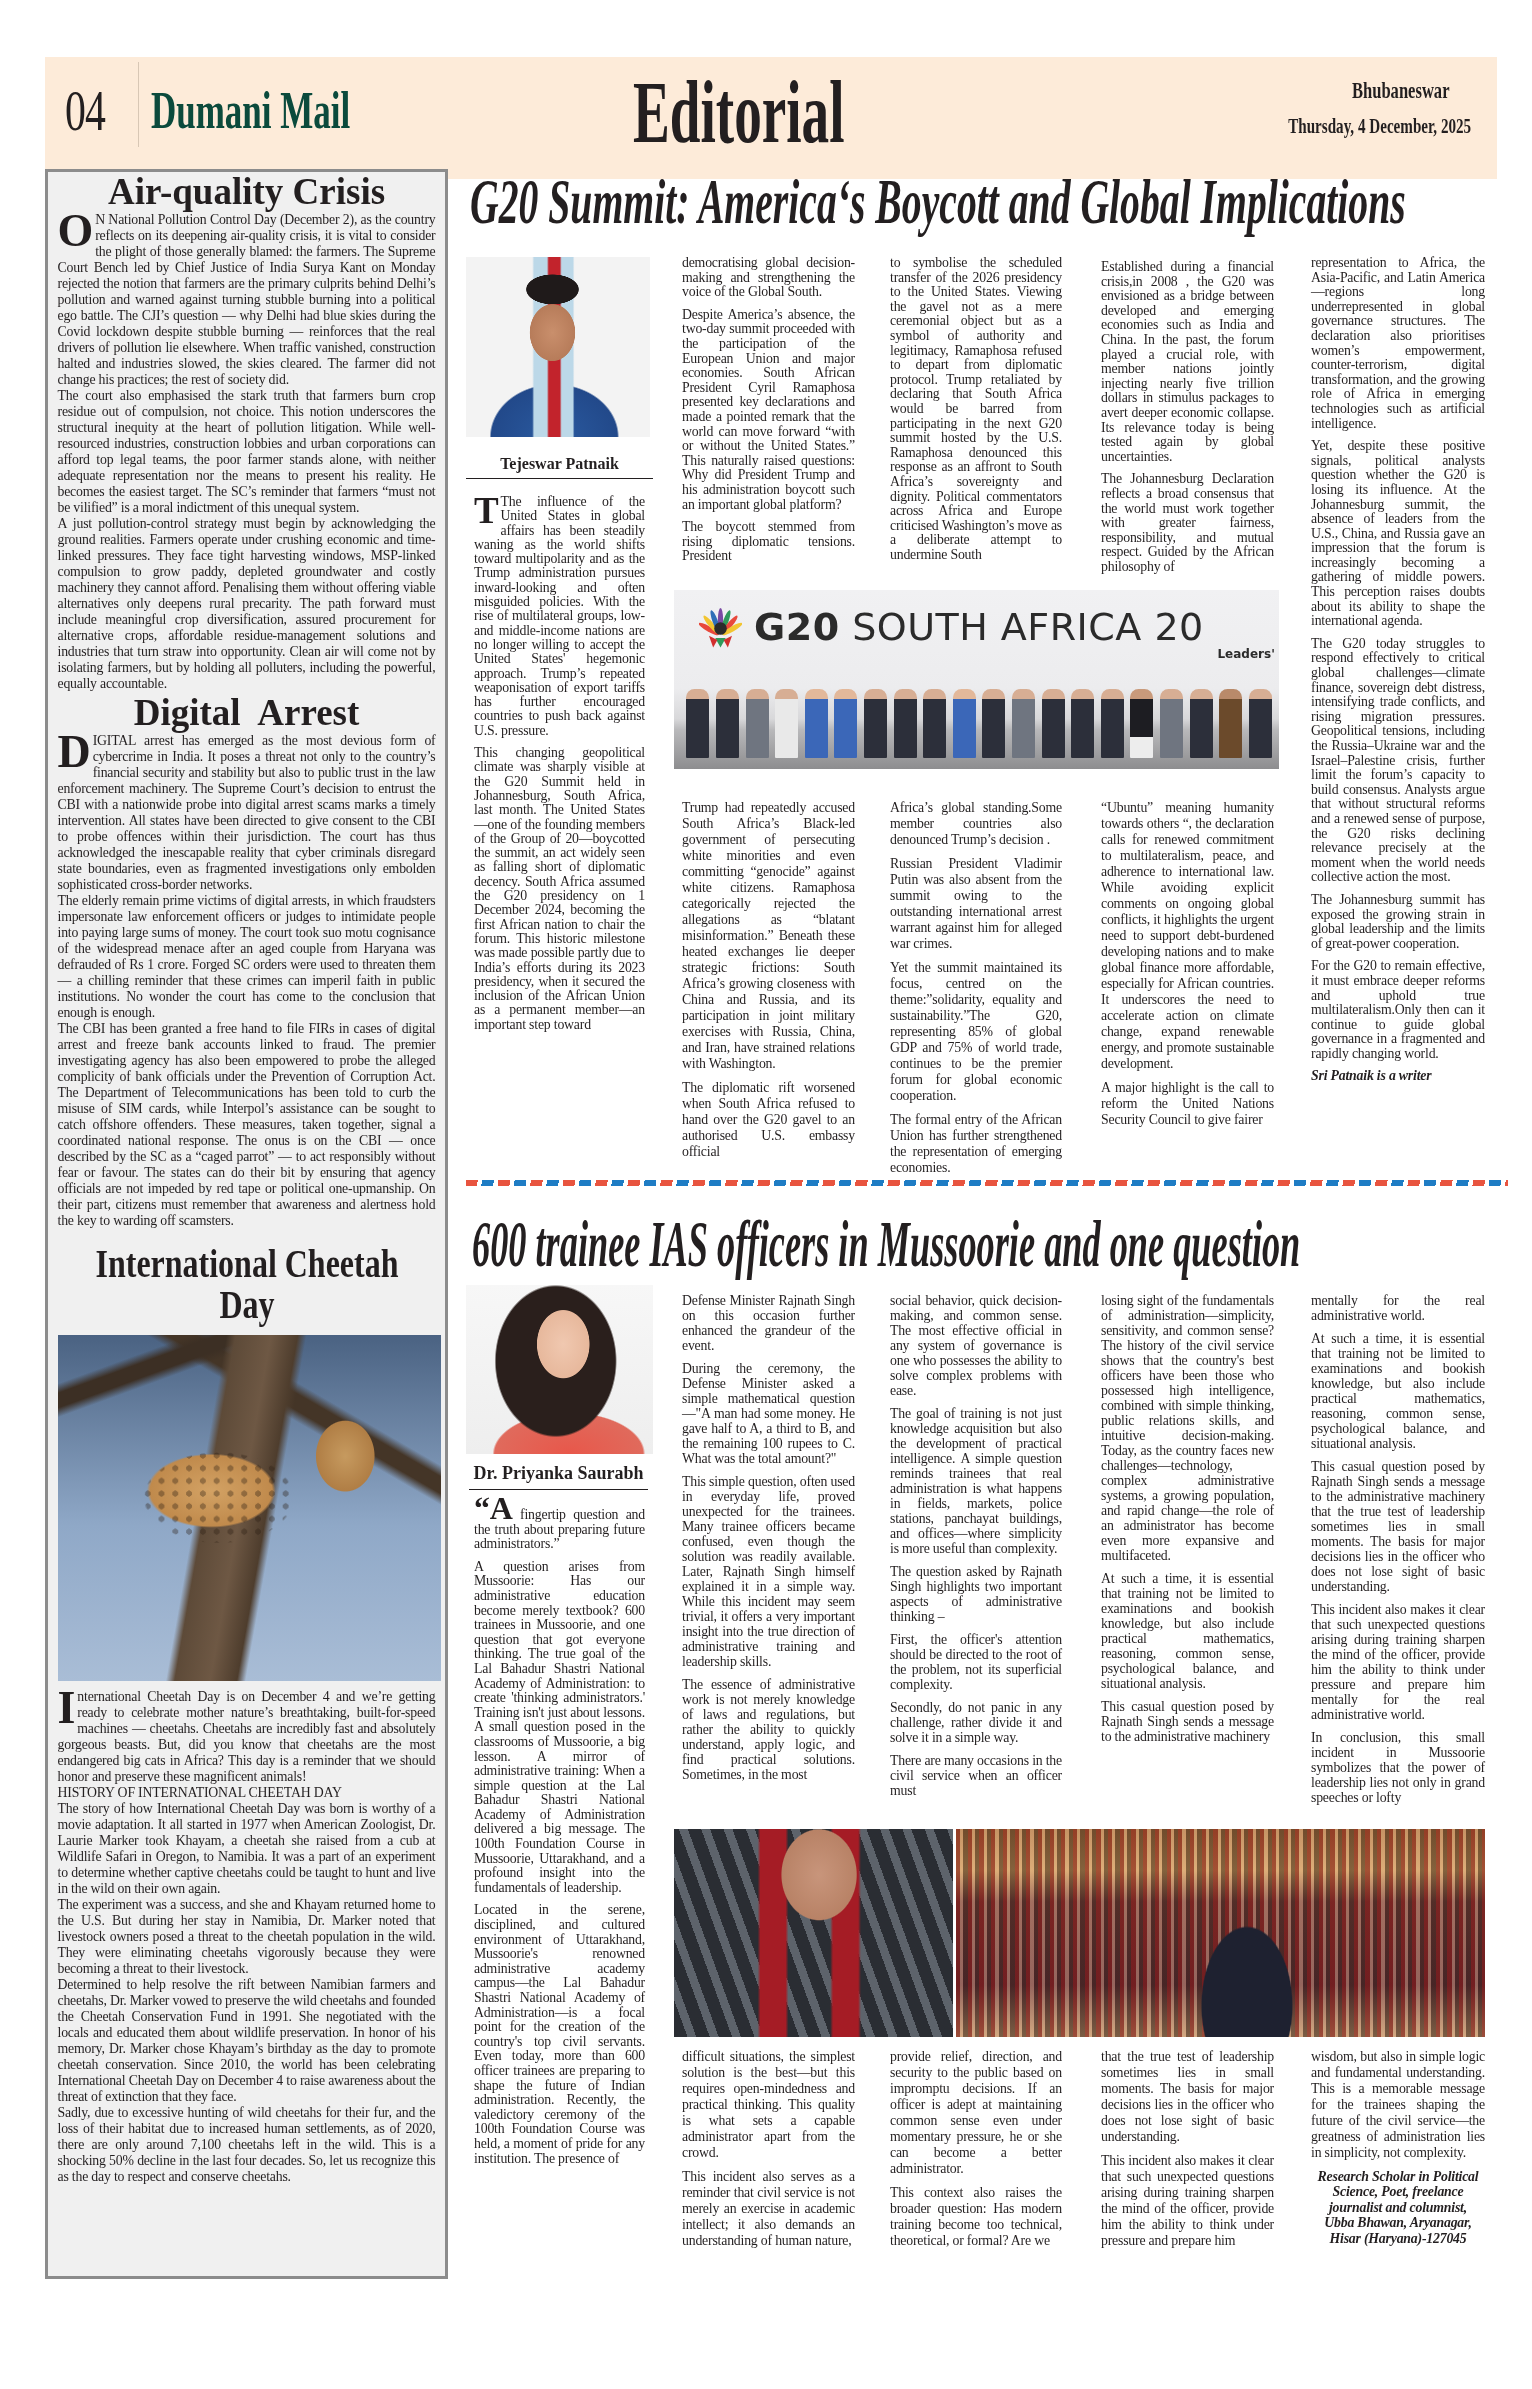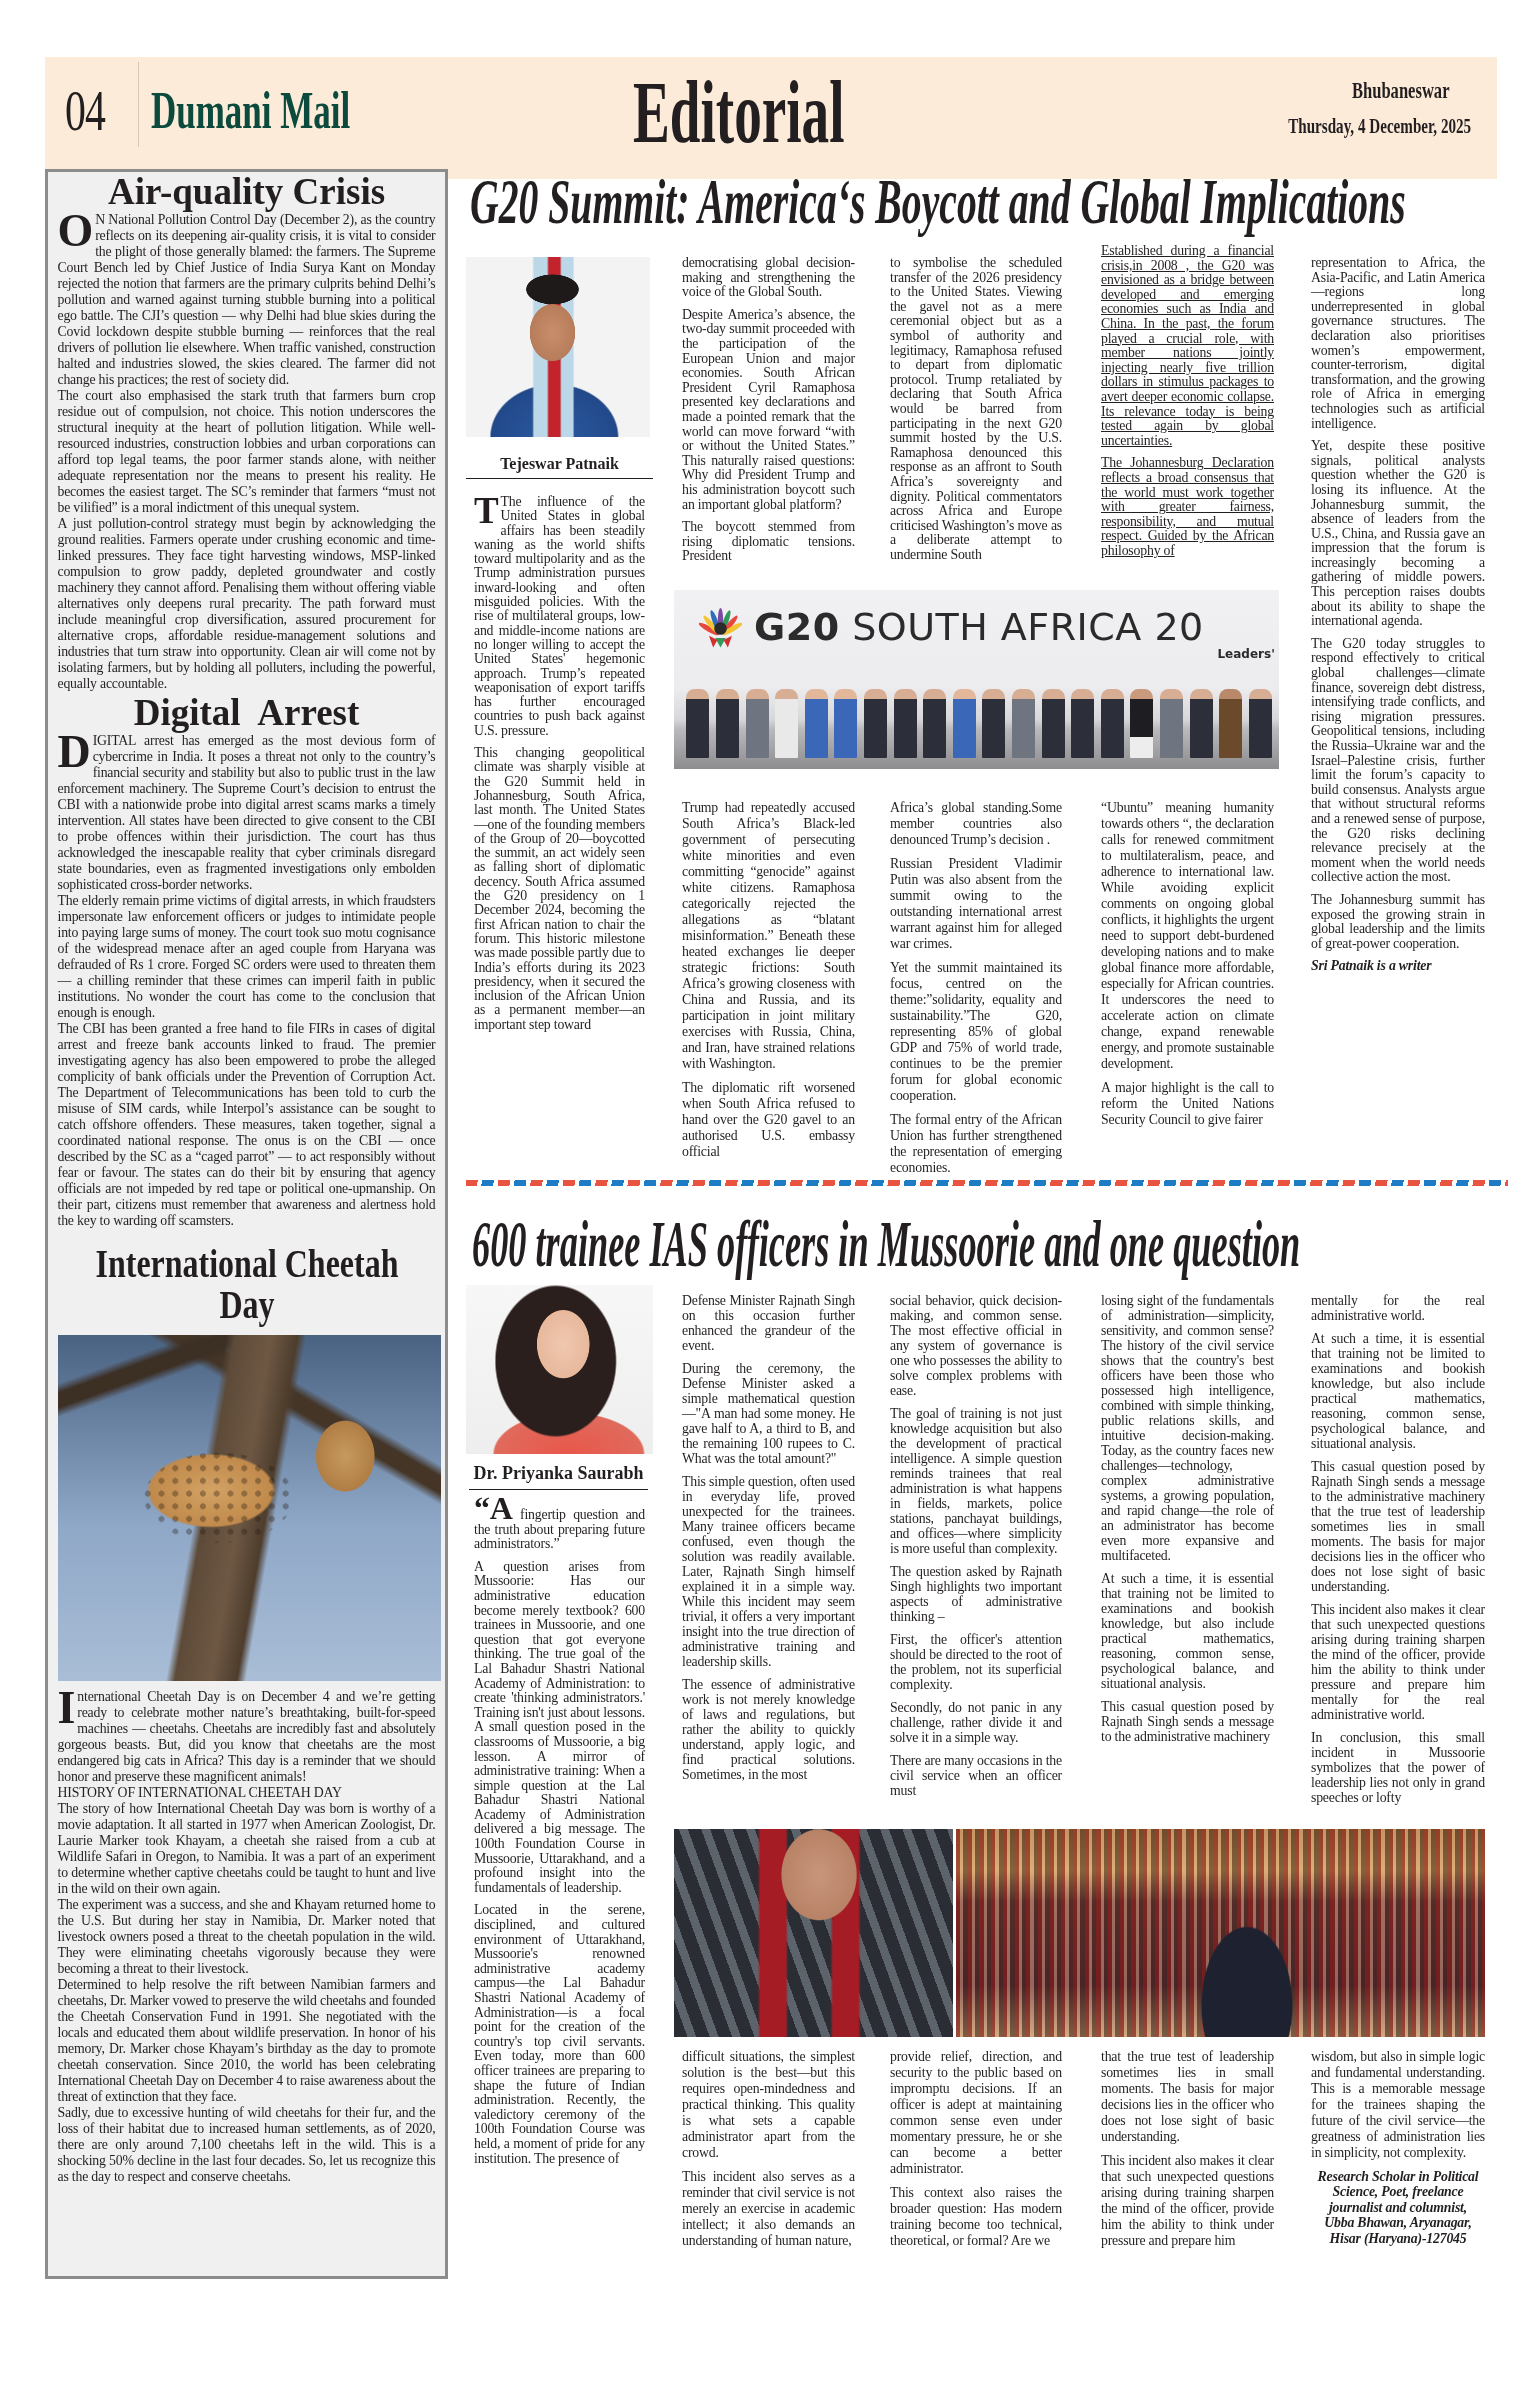--- a/index.html
+++ b/index.html
@@ -161,29 +161,30 @@
 </div>
 
 <div class="col" style="left:674px; top:248px; width:189px;">
   <p>democratising global decision-making and strengthening the voice of the Global South.</p>
   <p>Despite America’s absence, the two-day summit proceeded with the participation of the European Union and major economies. South African President Cyril Ramaphosa presented key declarations and made a pointed remark that the world can move forward “with or without the United States.” This naturally raised questions: Why did President Trump and his administration boycott such an important global platform?</p>
   <p>The boycott stemmed from rising diplomatic tensions. President</p>
 </div>
 <div class="col" style="left:882px; top:248px; width:188px;">
   <p>to symbolise the scheduled transfer of the 2026 presidency to the United States. Viewing the gavel not as a mere ceremonial object but as a symbol of authority and legitimacy, Ramaphosa refused to depart from diplomatic protocol. Trump retaliated by declaring that South Africa would be barred from participating in the next G20 summit hosted by the U.S. Ramaphosa denounced this response as an affront to South Africa’s sovereignty and dignity. Political commentators across Africa and Europe criticised Washington’s move as a deliberate attempt to undermine South</p>
 </div>
-<div class="col" style="left:1093px; top:236px; width:189px;text-decoration:underline;">
+<div class="col" style="left:1093px; top:252px; width:189px;">
   <p>Established during a financial crisis,in 2008 , the G20 was envisioned as a bridge between developed and emerging economies such as India and China. In the past, the forum played a crucial role, with member nations jointly injecting nearly five trillion dollars in stimulus packages to avert deeper economic collapse. Its relevance today is being tested again by global uncertainties.</p>
   <p>The Johannesburg Declaration reflects a broad consensus that the world must work together with greater fairness, responsibility, and mutual respect. Guided by the African philosophy of</p>
 </div>
 <div class="col tight" style="left:1303px; top:248px; width:190px; line-height:14.6px;">
   <p>representation to Africa, the Asia-Pacific, and Latin America—regions long underrepresented in global governance structures. The declaration also prioritises women’s empowerment, counter-terrorism, digital transformation, and the growing role of Africa in emerging technologies such as artificial intelligence.</p>
   <p>Yet, despite these positive signals, political analysts question whether the G20 is losing its influence. At the Johannesburg summit, the absence of leaders from the U.S., China, and Russia gave an impression that the forum is increasingly becoming a gathering of middle powers. This perception raises doubts about its ability to shape the international agenda.</p>
   <p>The G20 today struggles to respond effectively to critical global challenges—climate finance, sovereign debt distress, intensifying trade conflicts, and rising migration pressures. Geopolitical tensions, including the Russia–Ukraine war and the Israel–Palestine crisis, further limit the forum’s capacity to build consensus. Analysts argue that without structural reforms and a renewed sense of purpose, the G20 risks declining relevance precisely at the moment when the world needs collective action the most.</p>
   <p>The Johannesburg summit has exposed the growing strain in global leadership and the limits of great-power cooperation.</p>
+  <p>For the G20 to remain effective, it must embrace deeper reforms and uphold true multilateralism.Only then can it continue to guide global governance in a fragmented and rapidly changing world.</p>
   <p class="signature">Sri Patnaik is a writer</p>
 </div>
 
 <div class="g20-photo">
   <svg class="g20-logo" viewBox="0 0 82 92">
     <g transform="translate(41,60)">
       <ellipse rx="5" ry="22" transform="rotate(-60) translate(0,-26)" fill="#e8483b"></ellipse>
       <ellipse rx="5" ry="22" transform="rotate(-40) translate(0,-28)" fill="#f2c531"></ellipse>
       <ellipse rx="5" ry="22" transform="rotate(-20) translate(0,-30)" fill="#2f6fb7"></ellipse>
       <ellipse rx="5" ry="22" transform="rotate(0) translate(0,-31)" fill="#7a4aa3"></ellipse>

